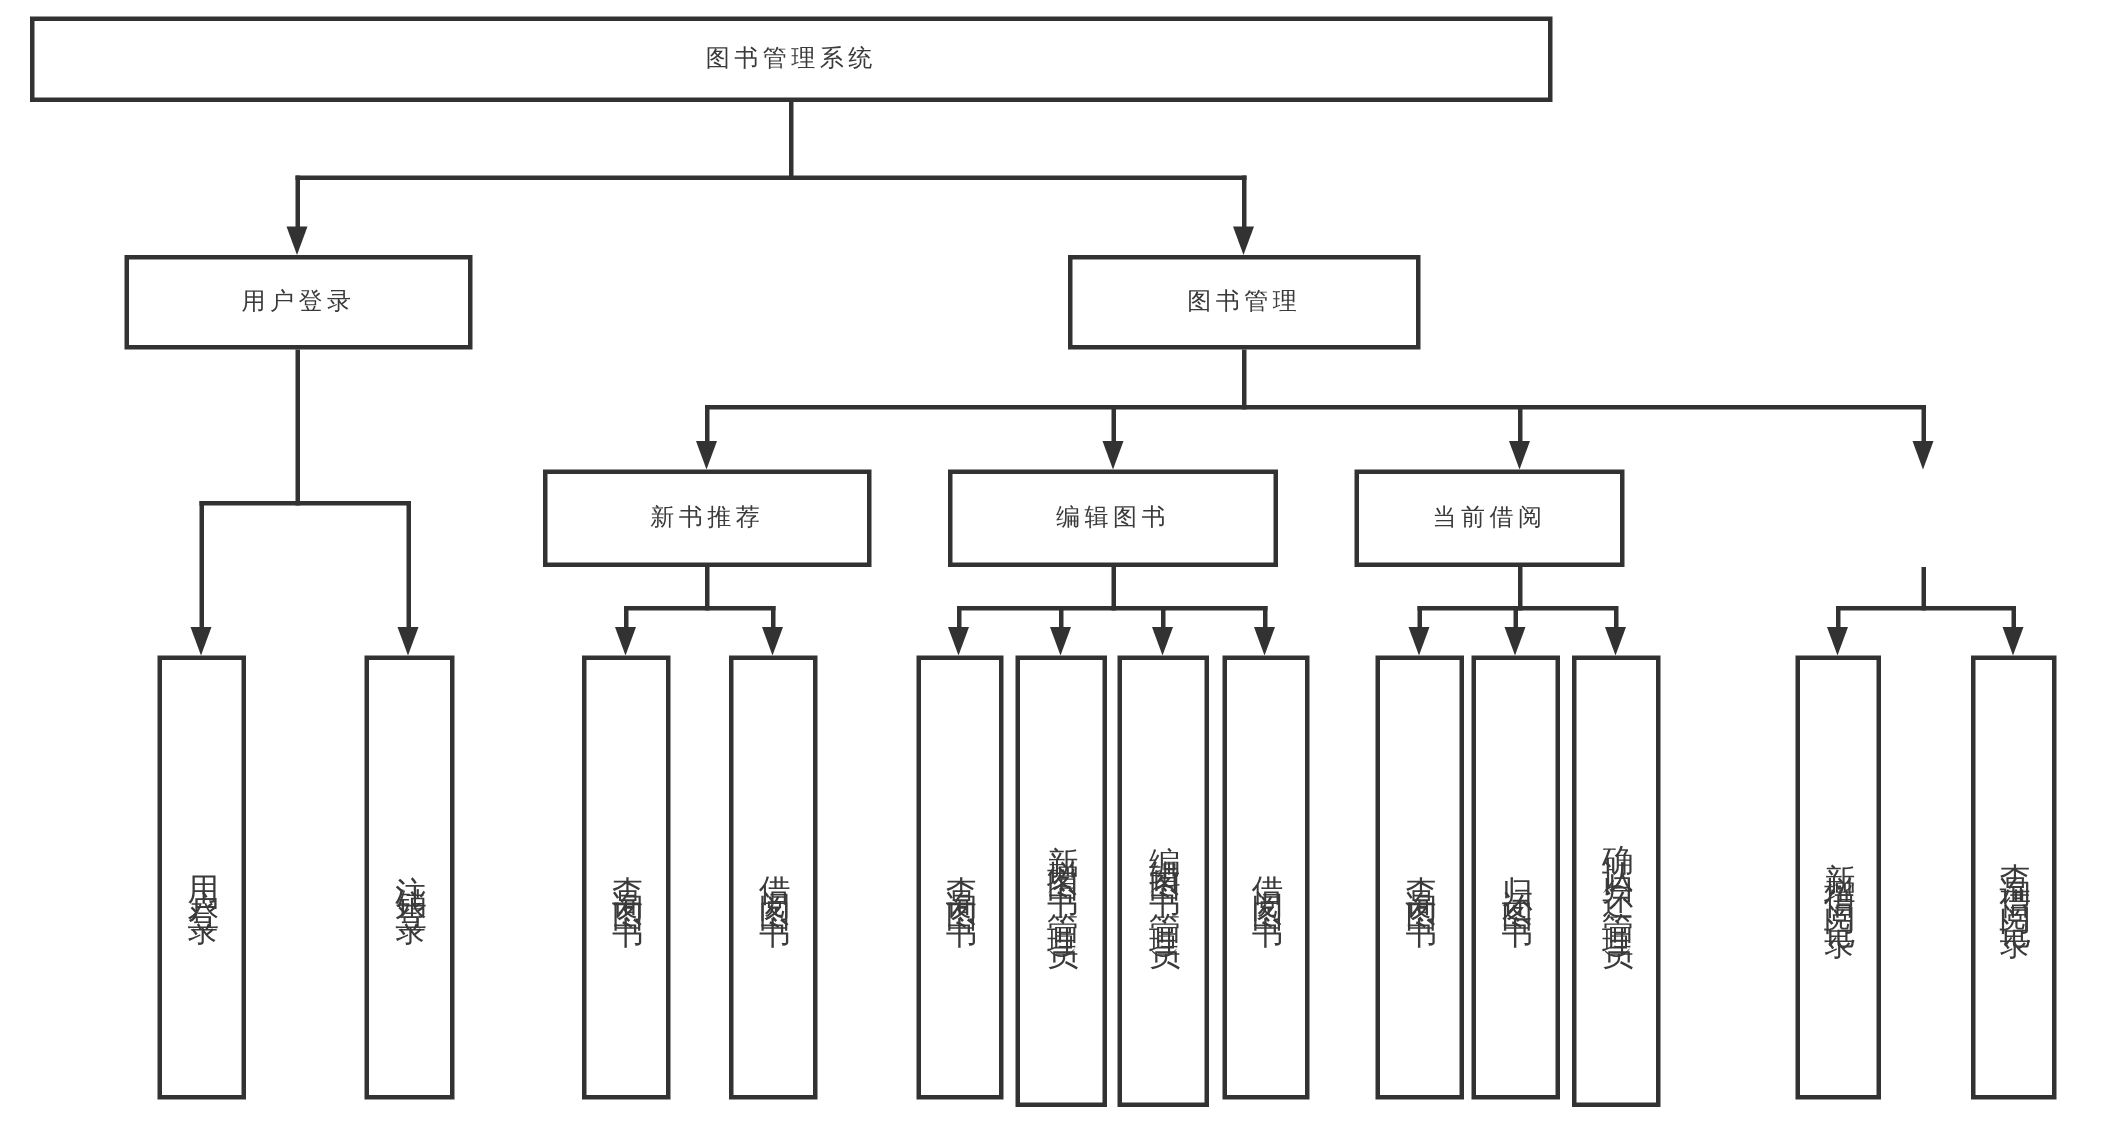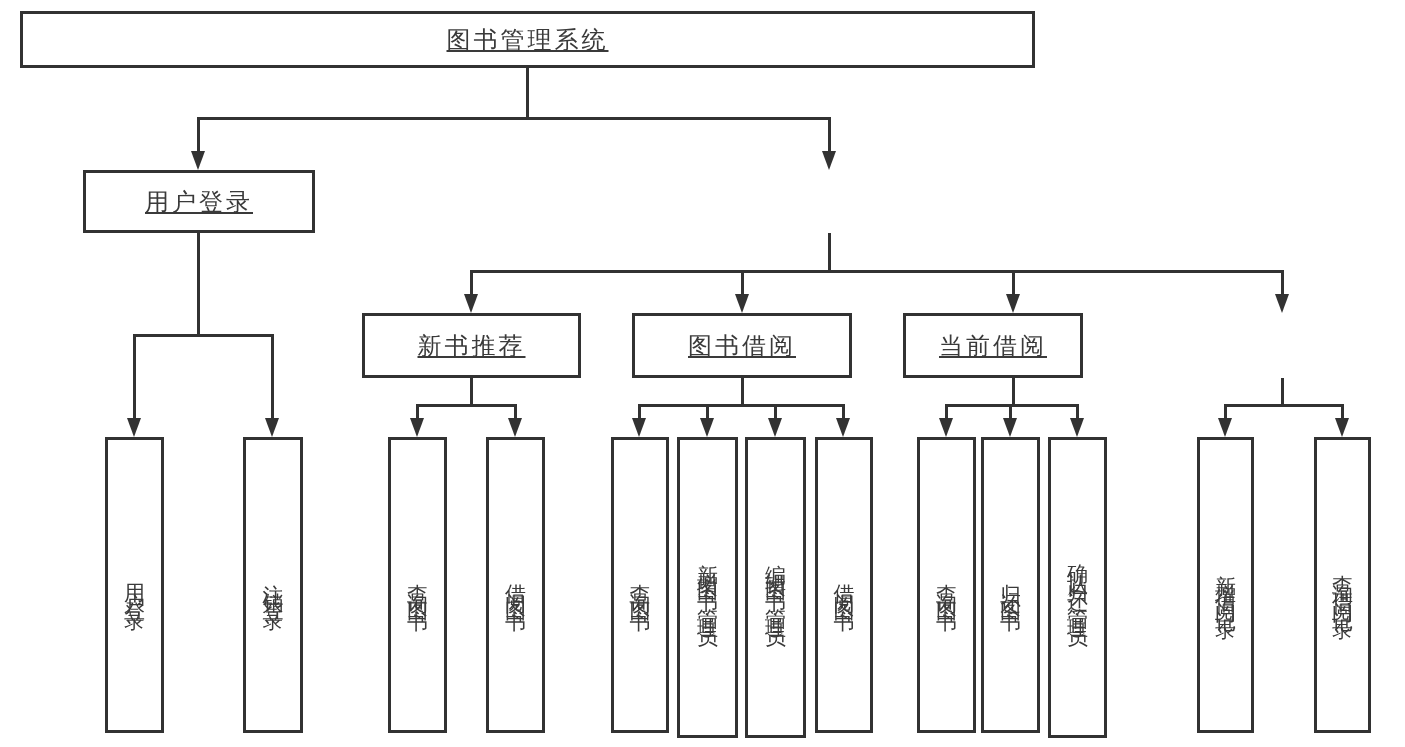--- a/index.html
+++ b/index.html
@@ -11,21 +11,21 @@
     overflow:hidden;
   }
   .box{
     position:absolute;
     border:3px solid #323232;
     background:#ffffff;
     box-sizing:border-box;
     display:flex;align-items:center;justify-content:center;
     color:#3a3a3a;
   }
-  .hlabel{font-size:24px;letter-spacing:3px;white-space:nowrap;text-decoration:underline;}
+  .hlabel{font-size:16px;letter-spacing:3px;white-space:nowrap;}
   .vtext{
     writing-mode:vertical-rl;
     text-orientation:mixed;
     font-size:21px;
     letter-spacing:9px;
     white-space:nowrap;
   }
   .hline,.vline{position:absolute;background:#323232;}
   .hline{height:3px;}
   .vline{width:3px;}
@@ -55,20 +55,23 @@
   <div class="vline" style="left:526px;top:66px;height:53px;"></div>
   <div class="hline" style="left:197px;top:117px;width:634px;"></div>
   <div class="vline" style="left:197px;top:117px;height:36px;"></div>
   <div class="vline" style="left:828px;top:117px;height:36px;"></div>
   <div class="arrow" style="left:191px;top:151px;"></div>
   <div class="arrow" style="left:822px;top:151px;"></div>
 
   <div class="box" style="left:83px;top:170px;width:232px;height:63px;">
     <span class="hlabel">用户登录</span>
   </div>
+  <div class="box" style="left:712px;top:170px;width:235px;height:63px;">
+    <span class="hlabel">图书管理</span>
+  </div>
 
   <div class="vline" style="left:197px;top:233px;height:104px;"></div>
   <div class="hline" style="left:133px;top:334px;width:141px;"></div>
   <div class="vline" style="left:133px;top:334px;height:86px;"></div>
   <div class="vline" style="left:271px;top:334px;height:86px;"></div>
   <div class="arrow" style="left:127px;top:418px;"></div>
   <div class="arrow" style="left:265px;top:418px;"></div>
 
   <div class="vline" style="left:828px;top:233px;height:40px;"></div>
   <div class="hline" style="left:470px;top:270px;width:814px;"></div>
@@ -78,21 +81,21 @@
   <div class="vline" style="left:1281px;top:270px;height:26px;"></div>
   <div class="arrow" style="left:464px;top:294px;"></div>
   <div class="arrow" style="left:735px;top:294px;"></div>
   <div class="arrow" style="left:1006px;top:294px;"></div>
   <div class="arrow" style="left:1275px;top:294px;"></div>
 
   <div class="box" style="left:362px;top:313px;width:219px;height:65px;align-items:center;">
     <span class="hlabel">新书推荐</span>
   </div>
   <div class="box" style="left:632px;top:313px;width:220px;height:65px;">
-    <span class="hlabel">图书借阅</span>
+    <span class="hlabel">编辑图书</span>
   </div>
   <div class="box" style="left:903px;top:313px;width:180px;height:65px;">
     <span class="hlabel">当前借阅</span>
   </div>
 
   <div class="vline" style="left:470px;top:378px;height:29px;"></div>
   <div class="hline" style="left:416px;top:404px;width:101px;"></div>
   <div class="vline" style="left:416px;top:404px;height:16px;"></div>
   <div class="vline" style="left:514px;top:404px;height:16px;"></div>
   <div class="arrow" style="left:410px;top:418px;"></div>

